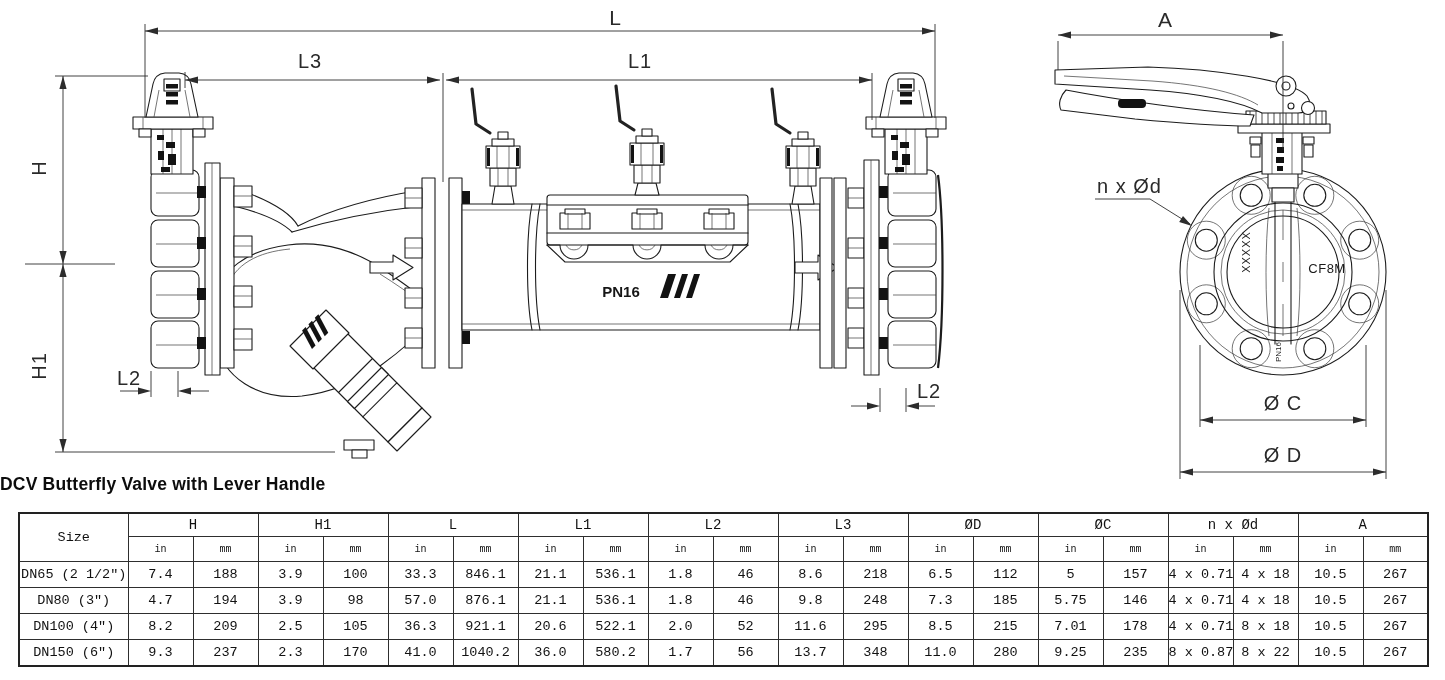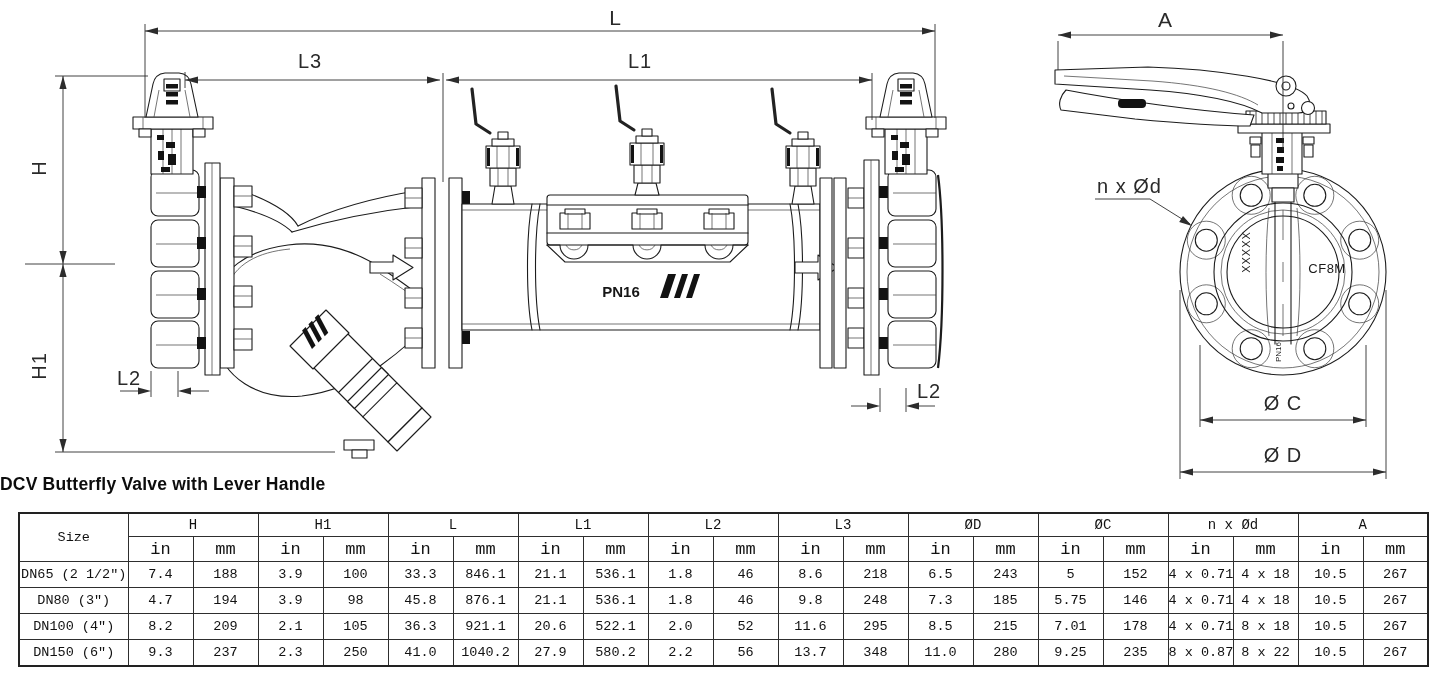--- a/index.html
+++ b/index.html
@@ -29,21 +29,21 @@
   #table-wrap { position:absolute; left:18px; top:512px; }
   #spec-table { border-collapse:collapse; table-layout:fixed; width:1409px;
                 font-family:Liberation Mono, monospace; color:#111; }
   #spec-table th, #spec-table td {
     border:1px solid #2e2e2e; border-top-width:1.8px; border-bottom-width:1.8px;
     padding:0; text-align:center; vertical-align:middle; overflow:hidden; white-space:nowrap;
   }
   #spec-table { border:2.4px solid #222; }
   .th-size  { font-size:13.5px; font-weight:normal; height:47px; }
   .th-group { font-size:14px;   font-weight:normal; height:22px; border-bottom-width:1px !important; }
-  .th-unit  { font-size:17px; font-weight:normal; height:23px; border-top-width:1px !important; }
+  .th-unit  { font-size:10px; font-weight:normal; height:23px; border-top-width:1px !important; }
   #spec-table tbody td { font-size:13.5px; height:25px; }
   .td-size { font-size:13.5px; }
 </style>
 </head>
 <body>
 
 <div id="page">
 
 <svg id="drawing" width="1445" height="512" viewBox="0 0 1445 512">
 
@@ -520,56 +520,56 @@
             <td>100</td>
             <td>33.3</td>
             <td>846.1</td>
             <td>21.1</td>
             <td>536.1</td>
             <td>1.8</td>
             <td>46</td>
             <td>8.6</td>
             <td>218</td>
             <td>6.5</td>
-            <td>243</td>
+            <td>112</td>
             <td>5</td>
-            <td>152</td>
+            <td>157</td>
             <td>4 x 0.71</td>
             <td>4 x 18</td>
             <td>10.5</td>
             <td>267</td>
           </tr>
           <tr>
             <td class="td-size">DN80 (3")</td>
             <td>4.7</td>
             <td>194</td>
             <td>3.9</td>
             <td>98</td>
-            <td>45.8</td>
+            <td>57.0</td>
             <td>876.1</td>
             <td>21.1</td>
             <td>536.1</td>
             <td>1.8</td>
             <td>46</td>
             <td>9.8</td>
             <td>248</td>
             <td>7.3</td>
             <td>185</td>
             <td>5.75</td>
             <td>146</td>
             <td>4 x 0.71</td>
             <td>4 x 18</td>
             <td>10.5</td>
             <td>267</td>
           </tr>
           <tr>
             <td class="td-size">DN100 (4")</td>
             <td>8.2</td>
             <td>209</td>
-            <td>2.1</td>
+            <td>2.5</td>
             <td>105</td>
             <td>36.3</td>
             <td>921.1</td>
             <td>20.6</td>
             <td>522.1</td>
             <td>2.0</td>
             <td>52</td>
             <td>11.6</td>
             <td>295</td>
             <td>8.5</td>
@@ -579,26 +579,26 @@
             <td>4 x 0.71</td>
             <td>8 x 18</td>
             <td>10.5</td>
             <td>267</td>
           </tr>
           <tr>
             <td class="td-size">DN150 (6")</td>
             <td>9.3</td>
             <td>237</td>
             <td>2.3</td>
-            <td>250</td>
+            <td>170</td>
             <td>41.0</td>
             <td>1040.2</td>
-            <td>27.9</td>
+            <td>36.0</td>
             <td>580.2</td>
-            <td>2.2</td>
+            <td>1.7</td>
             <td>56</td>
             <td>13.7</td>
             <td>348</td>
             <td>11.0</td>
             <td>280</td>
             <td>9.25</td>
             <td>235</td>
             <td>8 x 0.87</td>
             <td>8 x 22</td>
             <td>10.5</td>

